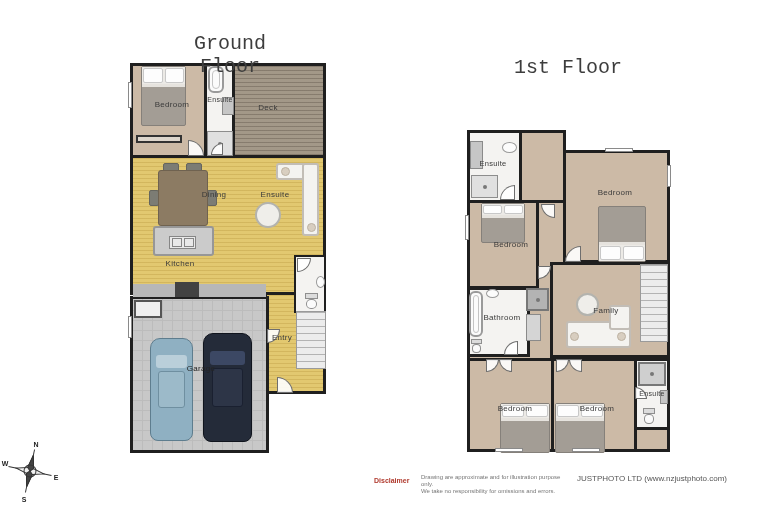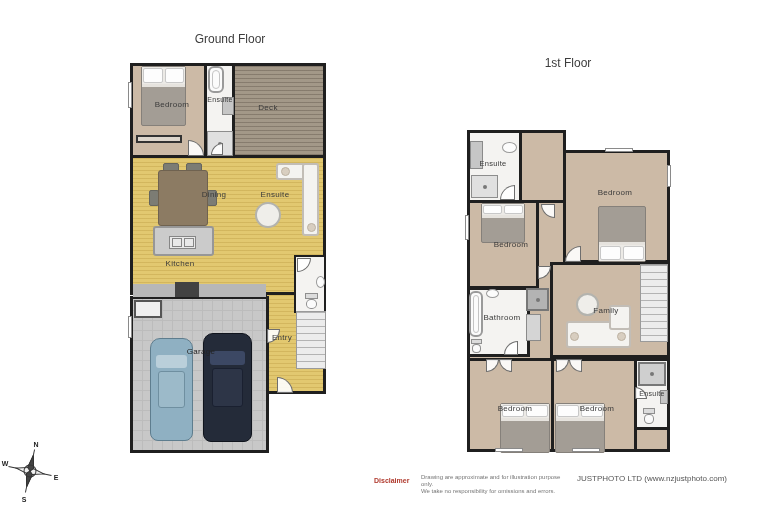--- a/index.html
+++ b/index.html
@@ -15,21 +15,21 @@
   .whitefloor{background:#f4f3f1;}
   .deckbg{background-color:#a39888;
         background-image:repeating-linear-gradient(180deg,rgba(60,50,40,.28) 0 1px,rgba(0,0,0,0) 1px 4px);}
   .garagebg{background-color:#c8c8c8;
         background-image:repeating-linear-gradient(0deg,rgba(0,0,0,0) 0 9px,#bcbcbc 9px 10px),
                          repeating-linear-gradient(90deg,rgba(0,0,0,0) 0 9px,#bcbcbc 9px 10px);}
   .stairs{position:absolute;box-sizing:border-box;background-color:#ececec;border:1px solid #9a9a9a;z-index:2;
         background-image:repeating-linear-gradient(180deg,#b3b3b3 0 1px,rgba(0,0,0,0) 1px 7px);}
   
   .rlabel{position:absolute;font-size:8px;color:#3a3a3a;text-align:center;letter-spacing:.3px;z-index:6;line-height:10px;}
-  .floor-title{position:absolute;font-size:12px;color:#3d3d3d;text-align:center;z-index:6;}
+  .floor-title{position:absolute;font-size:20px;color:#3d3d3d;text-align:center;z-index:6;font-family:Liberation Mono, monospace;}
   
   .bed{position:absolute;background:#a39d95;border:1px solid #85807a;border-radius:2px;display:flex;flex-direction:column;z-index:3;}
   .bed.flip{flex-direction:column-reverse;}
   .pillows{height:30%;background:#eceae6;display:flex;gap:2px;padding:1px;box-sizing:border-box;}
   .pillows span{flex:1;background:#fdfdfd;border:1px solid #c8c8c8;border-radius:2px;}
   .fold{height:3px;background:#e6e3de;}
   .sofa{position:absolute;background:#f4f3f0;border:2px solid #c2bdb6;border-radius:3px;box-sizing:border-box;z-index:3;}
   .cushion{position:absolute;width:7px;height:7px;border-radius:50%;background:#d8cec0;border:1px solid #bdb2a2;z-index:4;}
   .round-table{position:absolute;border-radius:50%;background:#efeeea;border:2px solid #b3b3ae;box-sizing:border-box;z-index:3;}
   .table{position:absolute;background:#8c7b63;border:1px solid #6f6250;border-radius:3px;z-index:3;}
@@ -143,21 +143,21 @@
   <div class="win" style="left:128px;top:82px;width:4px;height:26px;"></div>
   <div class="win" style="left:128px;top:316px;width:4px;height:22px;"></div>
 
   <div class="rlabel" style="left:146px;top:100px;width:52px;">Bedroom</div>
   <div class="rlabel" style="left:202px;top:95px;width:36px;font-size:7px;">Ensuite</div>
   <div class="rlabel" style="left:252px;top:103px;width:32px;">Deck</div>
   <div class="rlabel" style="left:160px;top:190px;width:44px;margin-left:32px;">Dining</div>
   <div class="rlabel" style="left:256px;top:190px;width:38px;">Ensuite</div>
   <div class="rlabel" style="left:158px;top:259px;width:44px;">Kitchen</div>
   <div class="rlabel" style="left:266px;top:333px;width:32px;">Entry</div>
-  <div class="rlabel" style="left:180px;top:347px;width:42px;color:#242424;">Garage</div>
+  <div class="rlabel" style="left:180px;top:364px;width:42px;color:#242424;">Garage</div>
 
   <div class="floor-title" style="left:508px;top:56px;width:120px;">1st Floor</div>
 
   <div class="room carpet" style="left:467px;top:200px;width:203px;height:252px;"></div>
   <div class="room whitefloor" style="left:467px;top:130px;width:55px;height:73px;"></div>
   <div class="room carpet" style="left:519px;top:130px;width:47px;height:73px;"></div>
   <div class="room carpet" style="left:563px;top:150px;width:107px;height:113px;"></div>
   <div class="room carpet" style="left:467px;top:200px;width:72px;height:89px;"></div>
   <div class="room carpet" style="left:550px;top:262px;width:120px;height:96px;"></div>
   <div class="room whitefloor" style="left:467px;top:287px;width:63px;height:70px;"></div>

